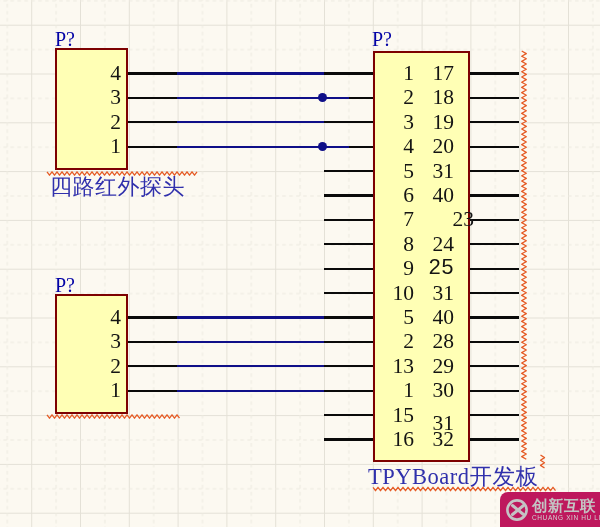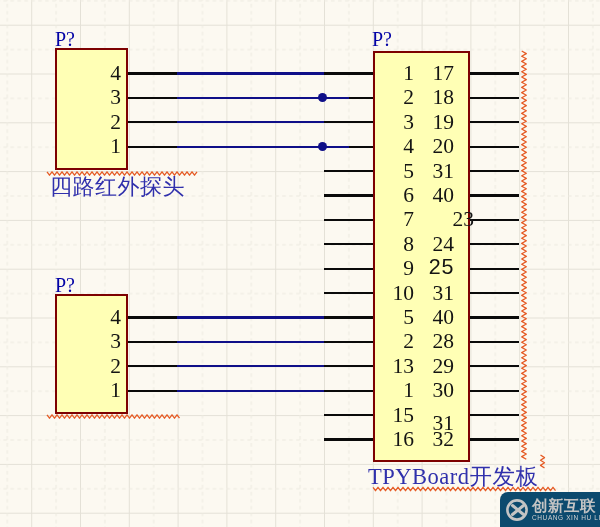--- a/index.html
+++ b/index.html
@@ -25,21 +25,21 @@
     line-height:23px;height:23px;text-align:right;white-space:nowrap;
   }
   .line{position:absolute;height:2.4px;background:#0A0A0A;z-index:3;}
   .wire{position:absolute;height:2.4px;background:#0F0F88;z-index:3;}
   .junction{
     position:absolute;width:9px;height:9px;border-radius:50%;
     background:#0F0F88;z-index:5;
   }
   .watermark{
     position:absolute;left:500px;top:492px;width:100px;height:35px;
-    background:#0c4a6e;border-radius:8px 0 0 0;z-index:10;
+    background:#be185d;border-radius:8px 0 0 0;z-index:10;
     display:flex;align-items:center;
     font-family:"Liberation Sans","DejaVu Sans",sans-serif;
   }
   .wm-text{display:flex;flex-direction:column;margin-left:3px;}
   .wm-name{
     font-size:15.5px;font-weight:bold;color:#C4C4C4;line-height:16px;
     white-space:nowrap;letter-spacing:0.5px;
   }
   .wm-caption{
     font-size:6.5px;color:#D2D2D2;line-height:8px;letter-spacing:0.6px;

